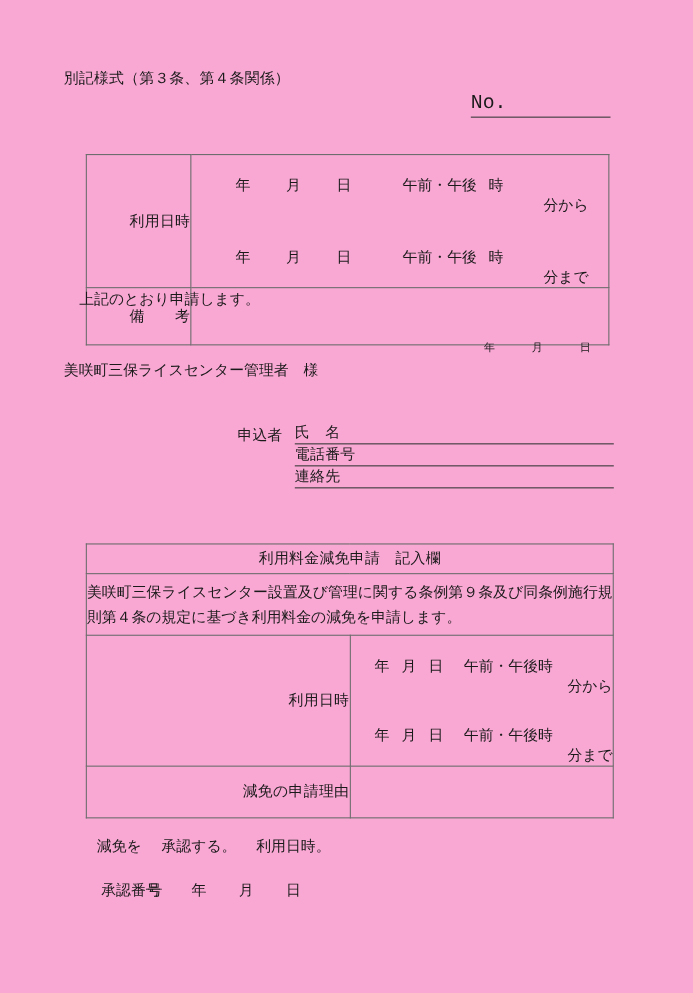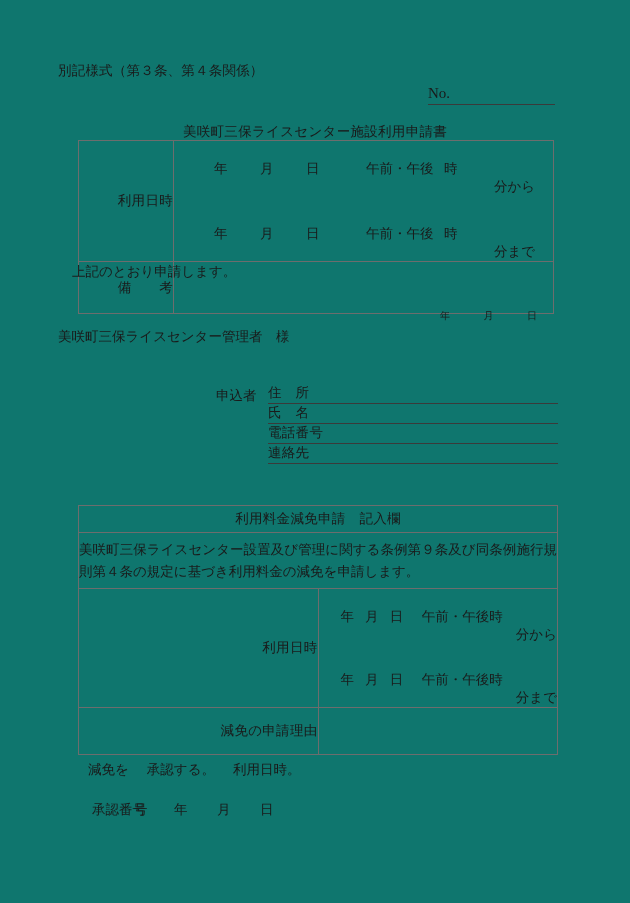--- a/index.html
+++ b/index.html
@@ -9,41 +9,41 @@
     background: #ffffff;
   }
   body {
     font-family: "Liberation Serif", "DejaVu Serif", serif;
     color: #1a1a1a;
   }
   .page {
     position: relative;
     width: 630px;
     height: 903px;
-    background: #0f766e;
+    background: #f9a8d4;
     overflow: hidden;
   }
   .abs { position: absolute; }
 
   
   #form-code {
     left: 58px; top: 62px;
     font-size: 13.5px;
     letter-spacing: 0.2px;
     white-space: nowrap;
   }
   #no-field {
     left: 428px; top: 84px;
     width: 127px;
     border-bottom: 1px solid #3a3a3a;
     padding-bottom: 2px;
   }
   #no-field .lbl {
-    font-size: 15px;
-    font-family: Liberation Serif, serif;
+    font-size: 18px;
+    font-family: Liberation Mono, monospace;
   }
 
   #doc-title {
     left: 0; top: 123px;
     width: 630px;
     text-align: center;
     font-size: 13.5px;
     letter-spacing: 0.3px;
   }
 
@@ -119,21 +119,21 @@
   #applicant-block .frow {
     height: 19px;
     border-bottom: 1px solid #3a3a3a;
     font-size: 13.5px;
     white-space: nowrap;
     letter-spacing: 0.3px;
   }
 
   
   #table-reduction {
-    left: 78px; top: 505px;
+    left: 78px; top: 494px;
     width: 480px;
   }
   #table-reduction td.c1 { width: 117px; }
   #table-reduction td.c2 { width: 361px; }
   #table-reduction tr.r-head td { height: 26px; }
   #table-reduction tr.r-body td { height: 55px; }
   #table-reduction tr.r-datetime td { height: 48px; }
   #table-reduction tr.r-fee td { height: 36px; }
   #table-reduction tr.r-reason td { height: 46px; }
 
@@ -182,21 +182,20 @@
 <body>
 
 <div class="page">
 
   <div class="abs" id="form-code">別記様式（第３条、第４条関係）</div>
 
   <div class="abs" id="no-field">
     <span class="lbl">No.</span>
   </div>
 
-  <div class="abs" id="doc-title">美咲町三保ライスセンター施設利用申請書</div>
 
   <table class="form-table" id="table-use">
     <tbody>
         <tr class="r-datetime">
       <td class="c1 label-cell">利用日時</td>
       <td class="c2">
         <div class="dt-line">
           <span class="s-year">年</span>
           <span class="s-month">月</span>
           <span class="s-day">日</span>
@@ -227,23 +226,20 @@
     <span class="y">年</span>
     <span class="m">月</span>
     <span class="d">日</span>
   </div>
 
   <div class="abs" id="addressee">美咲町三保ライスセンター管理者　様</div>
 
   <div class="abs" id="applicant-block">
     <div class="who">申込者</div>
     <div class="fields">
-      <div class="frow">
-        <span>住　所</span>
-      </div>
       <div class="frow">
         <span>氏　名</span>
       </div>
       <div class="frow">
         <span>電話番号</span>
       </div>
       <div class="frow">
         <span>連絡先</span>
       </div>
     </div>

